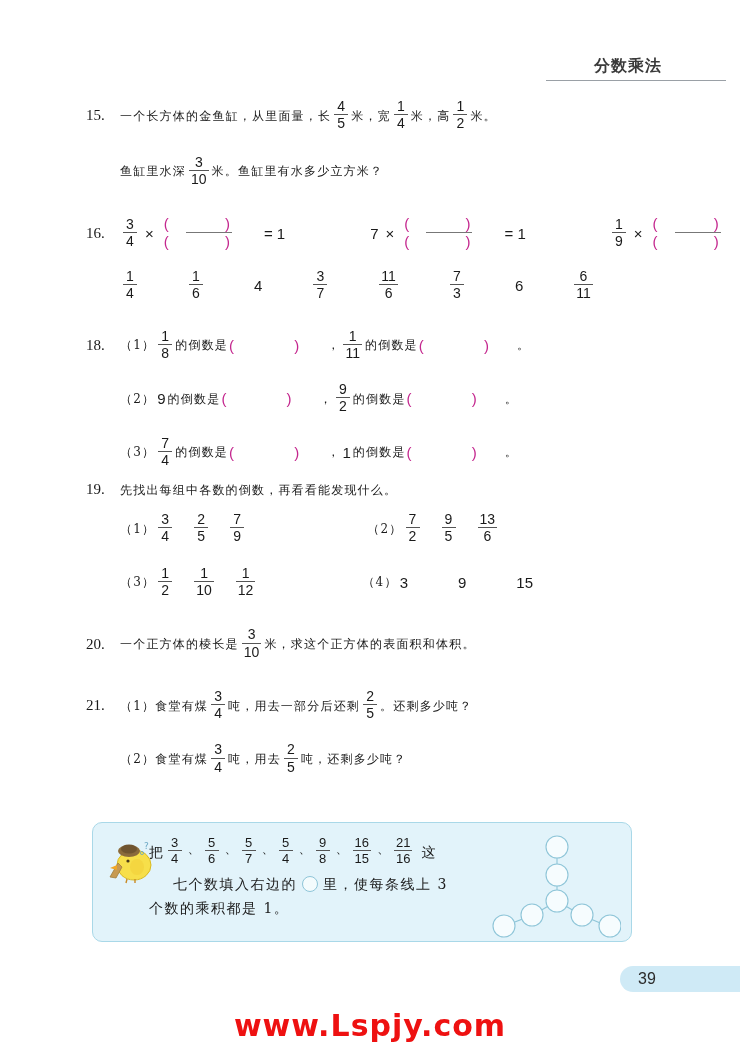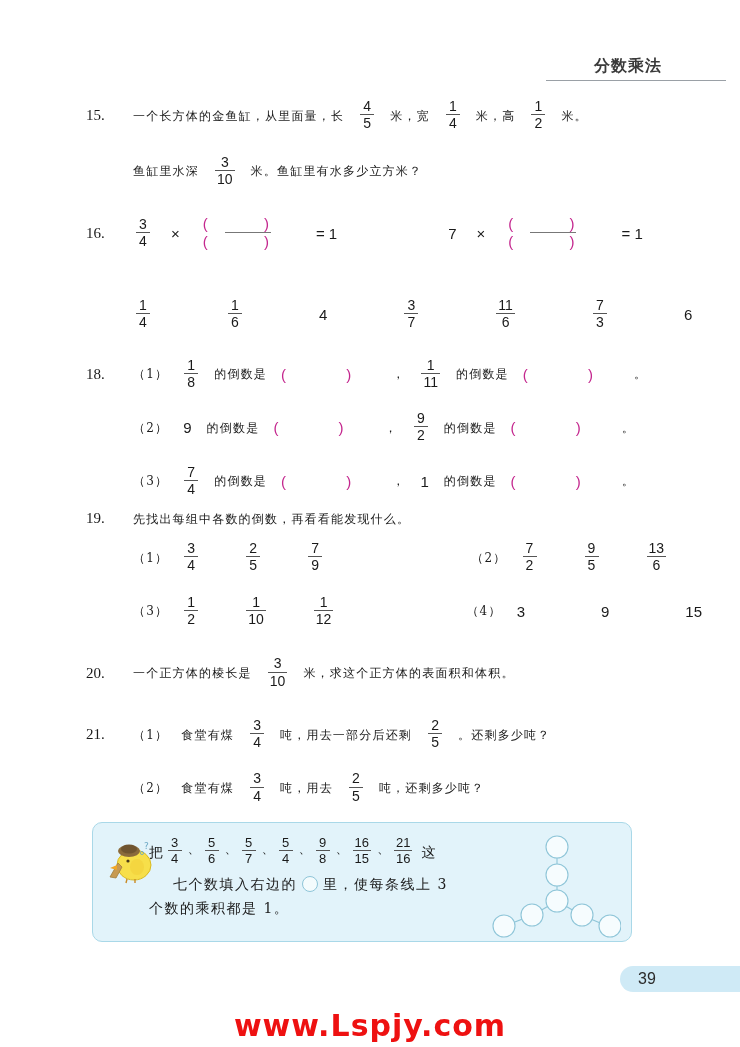--- a/index.html
+++ b/index.html
@@ -49,21 +49,20 @@
   .q {
     position: relative;
     margin-bottom: 0;
   }
   .qline {
     display: flex;
     align-items: center;
     flex-wrap: nowrap;
     line-height: 1;
     white-space: nowrap;
-    gap: 13px;
   }
   .qnum {
     width: 34px;
     flex: 0 0 34px;
     font-family: "Liberation Serif", serif;
     font-size: 15px;
     color: #1a1a1a;
   }
   .indent {
     width: 34px;
@@ -285,21 +284,21 @@
       <span class="cn">鱼缸里水深</span>
       <span class="frac">
         <span class="n">3</span>
         <span class="bar"></span>
         <span class="d">10</span>
       </span>
       <span class="cn">米。鱼缸里有水多少立方米？</span>
     </div>
   </div>
 
-  <div class="q" style="margin-bottom:49px;">
+  <div class="q" style="margin-bottom:20px;">
     <div class="qline">
       <span class="qnum">16.</span>
 
       <span class="frac">
         <span class="n">3</span>
         <span class="bar"></span>
         <span class="d">4</span>
       </span>
       <span class="op">×</span>
       <span class="frac-blank">

